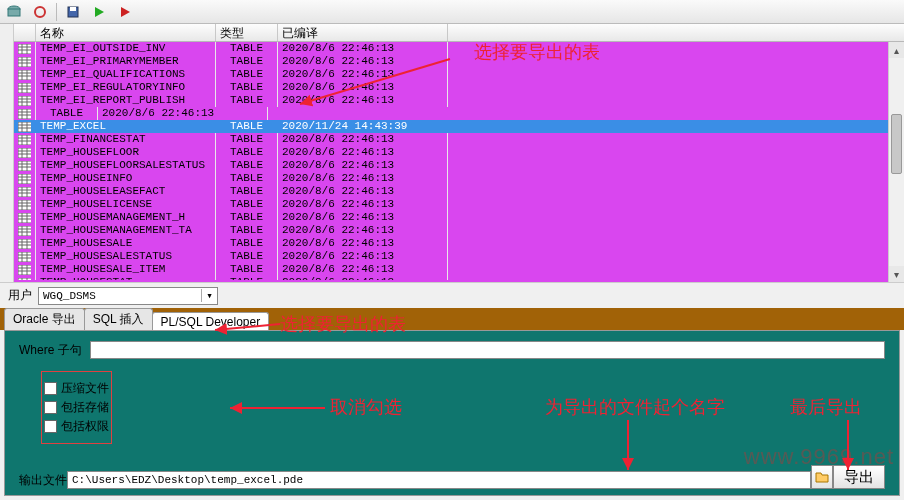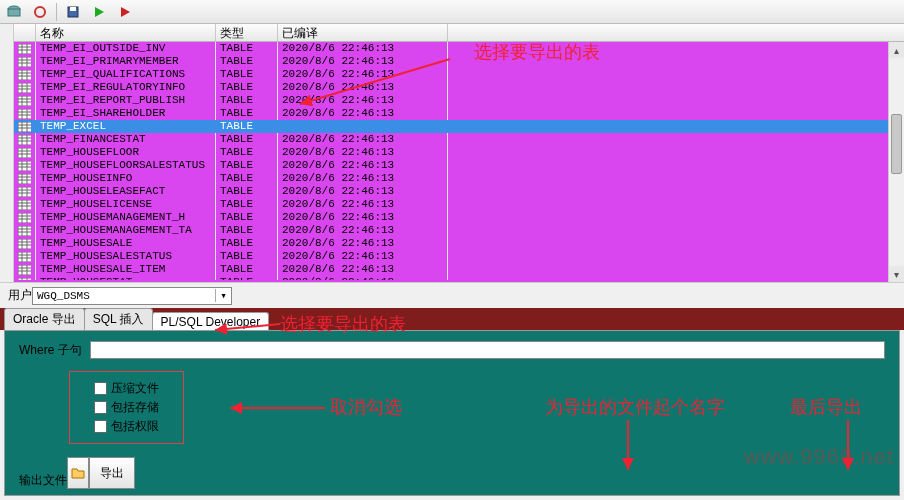--- a/index.html
+++ b/index.html
@@ -44,66 +44,66 @@
   .grid-body { overflow-y:auto; height:238px; }
   .row {
     display:flex; height:13px; font-family:"Courier New",monospace; font-size:11px; line-height:13px;
     white-space:nowrap;
   }
   .row.selected { background:#3a8ee6; color:#fff; }
   .row .cell { border-right:1px solid #e8e8e8; padding:0 4px; overflow:hidden; }
   .row.selected .cell { border-right-color:#3a8ee6; }
   .cell-icon { width:22px; display:flex; align-items:center; justify-content:center;}
   .cell-name { width:180px; }
-  .cell-type { width:62px; }
+  .cell-type { width:62px;text-align:center; }
   .cell-date { width:170px; }
   .scrollbar-v { position:absolute; right:0; top:18px; bottom:0; width:16px; background:#f0f0f0; border-left:1px solid #ccc;}
   .thumb { position:absolute; left:2px; right:2px; top:30%; height:60px; background:#c8c8c8; border:1px solid #999; border-radius:2px;}
   .arrow-up,.arrow-down { position:absolute; left:0; right:0; height:16px; background:#e8e8e8; display:flex; align-items:center; justify-content:center;}
   .arrow-up{top:0;} .arrow-down{bottom:0;}
   .arrow-up::after{content:"▴";font-size:10px;color:#555;}
   .arrow-down::after{content:"▾";font-size:10px;color:#555;}
 
   .user-row {
-    display:flex; align-items:center; 
+    display:flex; align-items:center; gap:6px;
     padding:4px 8px; background:#f0f0f0; border-top:1px solid #ccc; font-size:12px;
     height:26px;
   }
   .combo {
-    display:flex; align-items:center; background:#fff; border:1px solid #888; height:18px; width:200px;
+    display:flex; align-items:center; background:#fff; border:1px solid #888; height:18px; width:180px;
     font-family:"Courier New",monospace; font-size:11px;
   }
   .combo span{flex:1; padding:0 4px;}
   .combo .dd{width:16px;text-align:center;border-left:1px solid #aaa;}
 
   .tabs {
-    display:flex; align-items:flex-end; gap:0; padding:2px 20px 0 4px; background:#7f1d1d; height:22px;
+    display:flex; align-items:flex-end; gap:0; padding:2px 20px 0 4px; background:#a16207; height:22px;
     font-size:12px;
   }
   .tab {
     padding:2px 8px; border:1px solid #999; border-bottom:none; background:#e6e6e6;
     border-top-left-radius:3px; border-top-right-radius:3px; margin-right:-1px;
     font-family:"SimSun",sans-serif;
   }
   .tab.active { background:#fff; position:relative; top:1px; }
 
   .panel {
     border:1px solid #999; margin:0 4px 0 4px; background:#0f766e; height:166px; position:relative;
     padding:10px 14px 6px 14px;
   }
   .where-row { display:flex; align-items:center; gap:8px; font-size:12px; margin-bottom:12px;}
   .where-input { flex:1; height:18px; border:1px solid #888; padding:0 4px; font-family:"Courier New",monospace; font-size:11px;}
   .opts {
-    border:1px solid #e04040; padding:6px 24px; display:inline-block; margin-left:50px;
+    border:1px solid #e04040; padding:6px 2px; display:inline-block; margin-left:22px;
   }
   .opt-row { display:flex; align-items:center; gap:4px; font-size:12px; font-family:"SimSun",sans-serif; margin:2px 0;}
   .chk { width:13px;height:13px;border:1px solid #666;background:#fff;}
   .output-row { position:absolute; left:14px; right:14px; bottom:6px; display:flex; align-items:flex-end; gap:0; font-size:12px;}
   .output-input { flex:1; height:18px; border:1px solid #888; padding:0 4px; font-family:"Courier New",monospace; font-size:11px;}
-  .btn { height:32px; padding:0 10px; border:1px solid #888; background:linear-gradient(#fff,#e4e4e4); font-size:12px;}
+  .btn { height:24px; padding:0 10px; border:1px solid #888; background:linear-gradient(#fff,#e4e4e4); font-size:15px;}
   .icon-btn { width:22px; padding:0; display:flex;align-items:center;justify-content:center;}
 
   
   .anno { position:absolute; color:#e23; font-family:"Microsoft YaHei",sans-serif; font-size:18px; pointer-events:none; z-index:50;}
   .arrow-svg { position:absolute; pointer-events:none; z-index:49;}
   .watermark { position:absolute; right:10px; bottom:30px; font-size:22px; color:rgba(220,40,40,0.35); font-family:Arial,sans-serif; letter-spacing:1px; pointer-events:none;}
 </style>
 </head>
 <body>
 
@@ -221,36 +221,36 @@
         <div class="row">
           <div class="cell cell-icon">
             <svg width="14" height="10">
               <rect x="0" y="0" width="14" height="10" fill="#fff" stroke="#666"></rect>
               <line x1="0" y1="3" x2="14" y2="3" stroke="#666"></line>
               <line x1="0" y1="6" x2="14" y2="6" stroke="#666"></line>
               <line x1="4" y1="0" x2="4" y2="10" stroke="#666"></line>
               <line x1="9" y1="0" x2="9" y2="10" stroke="#666"></line>
             </svg>
           </div>
-          <div class="cell cell-name">TEMP_EI_SHAREHOLDER</div>
           <div class="cell cell-type">TABLE</div>
           <div class="cell cell-date">2020/8/6 22:46:13</div>
         </div>
         <div class="row selected">
           <div class="cell cell-icon">
             <svg width="14" height="10">
               <rect x="0" y="0" width="14" height="10" fill="#fff" stroke="#666"></rect>
               <line x1="0" y1="3" x2="14" y2="3" stroke="#666"></line>
               <line x1="0" y1="6" x2="14" y2="6" stroke="#666"></line>
               <line x1="4" y1="0" x2="4" y2="10" stroke="#666"></line>
               <line x1="9" y1="0" x2="9" y2="10" stroke="#666"></line>
             </svg>
           </div>
           <div class="cell cell-name">TEMP_EXCEL</div>
           <div class="cell cell-type">TABLE</div>
+          <div class="cell cell-date">2020/11/24 14:43:39</div>
         </div>
         <div class="row">
           <div class="cell cell-icon">
             <svg width="14" height="10">
               <rect x="0" y="0" width="14" height="10" fill="#fff" stroke="#666"></rect>
               <line x1="0" y1="3" x2="14" y2="3" stroke="#666"></line>
               <line x1="0" y1="6" x2="14" y2="6" stroke="#666"></line>
               <line x1="4" y1="0" x2="4" y2="10" stroke="#666"></line>
               <line x1="9" y1="0" x2="9" y2="10" stroke="#666"></line>
             </svg>
@@ -446,20 +446,21 @@
         <span>压缩文件</span>
       </div><div class="opt-row">
         <div class="chk"></div>
         <span>包括存储</span>
       </div><div class="opt-row">
         <div class="chk"></div>
         <span>包括权限</span>
       </div></div>
   <div class="output-row">
     <span>输出文件</span>
+    <input class="output-input" value="C:\Users\EDZ\Desktop\temp_excel.pde" style="">
     <button class="btn icon-btn">
       <svg width="14" height="12">
           <path d="M1 2h5l1 2h6v7H1z" fill="#fc6" stroke="#a70"></path>
         </svg>
     </button>
     <button class="btn">导出</button>
   </div>
 </div>
 
 <div class="anno" style="left:474px; top:40px;">选择要导出的表</div>

